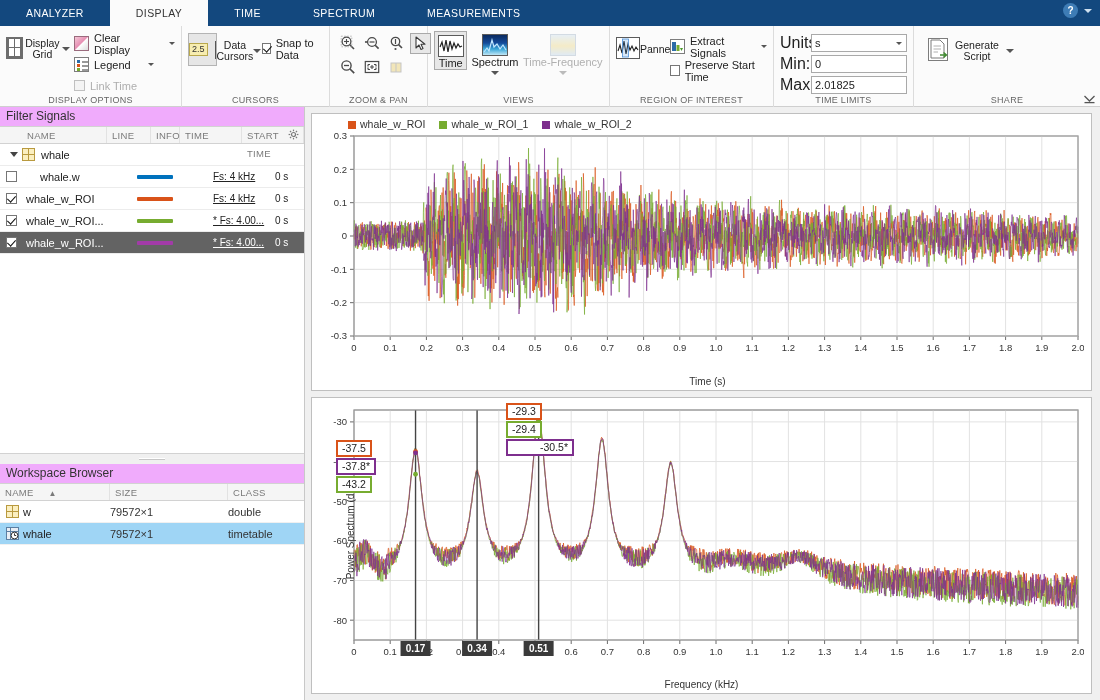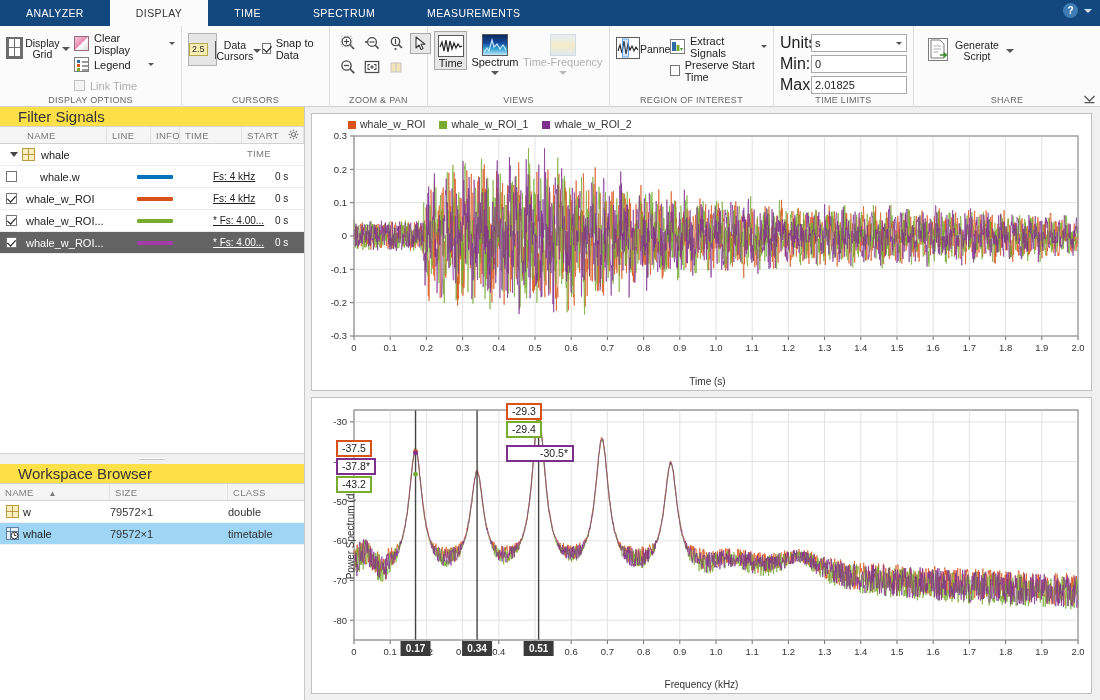--- a/index.html
+++ b/index.html
@@ -86,22 +86,22 @@
      font-size:11px; padding:0 3px; line-height:16px; position:relative; }
   .tl-select .cs { position:absolute; right:4px; top:7px; }
   
   .ico-copy { width:20px;height:23px; background:#fff; border:1px solid #7d7d7d; position:relative;}
   .ico-script { width:20px;height:23px; background:#fff; border:1px solid #7d7d7d; position:relative;}
   .collapse { position:absolute; right:4px; bottom:3px; color:#555; font-size:11px; }
   
   .main { display:flex; height:593px; }
   .leftpane { width:305px; background:#f0f0f0; border-right:1px solid #c8c8c8;
               display:flex; flex-direction:column; }
-  .panel-title { height:19px; line-height:19px; padding-left:18px; font-size:15px; color:#333;
-     background:#fde047; }
+  .panel-title { height:19px; line-height:19px; padding-left:6px; font-size:12px; color:#333;
+     background:#f0abfc; }
   .tablehdr { display:flex; height:18px; background:#f5f5f5; border-top:1px solid #d2d2d2;
      border-bottom:1px solid #d2d2d2; font-size:9.5px; color:#7a7a7a; letter-spacing:.3px; }
   .tablehdr div { line-height:18px; padding-left:5px; border-right:1px solid #e2e2e2; }
   .sig-list { background:#fff; flex:0 0 auto; }
   .sig-row { display:flex; height:22px; align-items:center; border-bottom:1px solid #ececec;
      font-size:11px; }
   .sig-row.sel { background:#636363; color:#fff; }
   .cellchk { width:22px; display:flex; align-items:center; justify-content:center; }
   .cellname { width:107px; padding-left:4px; overflow:hidden; white-space:nowrap; }
   .cellline { width:52px; display:flex; align-items:center; justify-content:center;}
@@ -724,17 +724,17 @@
         </svg>
       <div class="axis-title" style="left:0;right:0;bottom:3px;text-align:center;">Frequency (kHz)</div>
       <div class="axis-title" style="left:-22px;top:128px;transform:rotate(-90deg);width:120px;text-align:center;">Power Spectrum (dB)</div>
 
       <div class="callout" style="left:24px;top:42px;border-color:#d95319;">-37.5</div>
       <div class="callout" style="left:24px;top:60px;border-color:#7e2f8e;">-37.8*</div>
       <div class="callout" style="left:24px;top:78px;border-color:#77ac30;">-43.2</div>
 
       <div class="callout" style="left:194px;top:5px;border-color:#d95319;">-29.3</div>
       <div class="callout" style="left:194px;top:23px;border-color:#77ac30;">-29.4</div>
-      <div class="callout" style="left:194px;top:47px;border-color:#7e2f8e;padding-left:32px;">-30.5*</div>
+      <div class="callout" style="left:194px;top:41px;border-color:#7e2f8e;padding-left:32px;">-30.5*</div>
     </div>
 
   </div>
 </div>
 
 </body></html>

